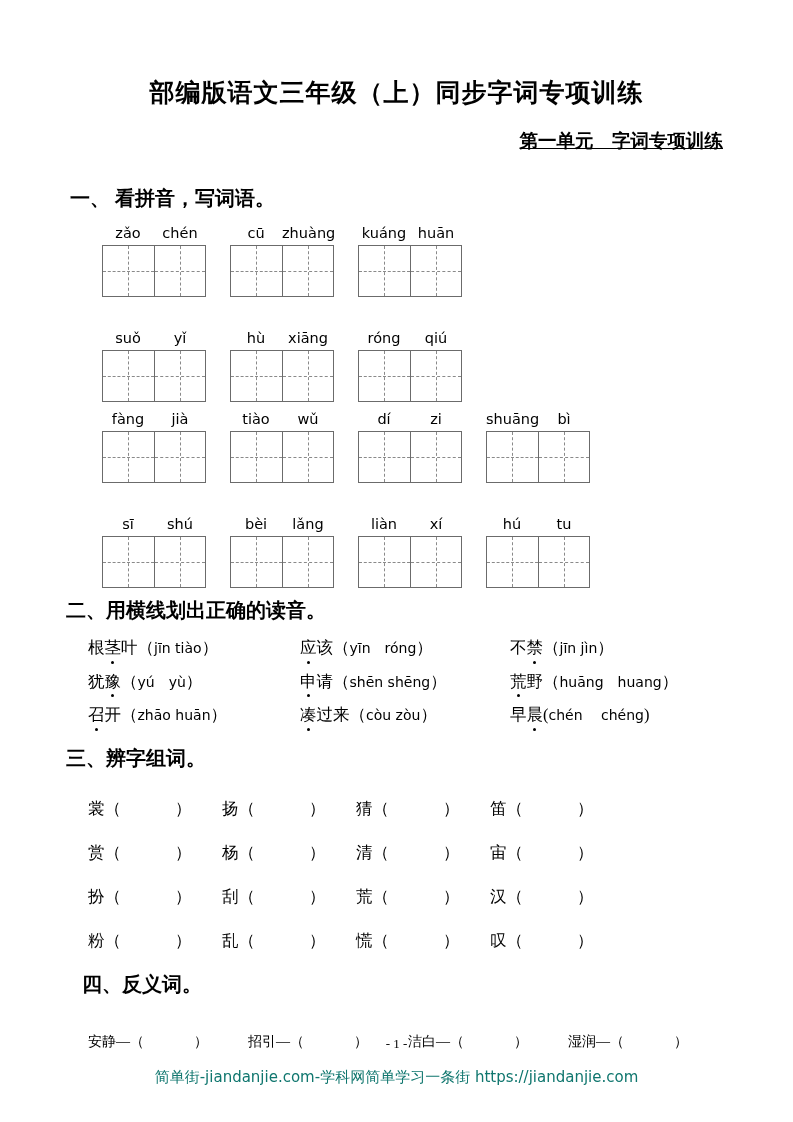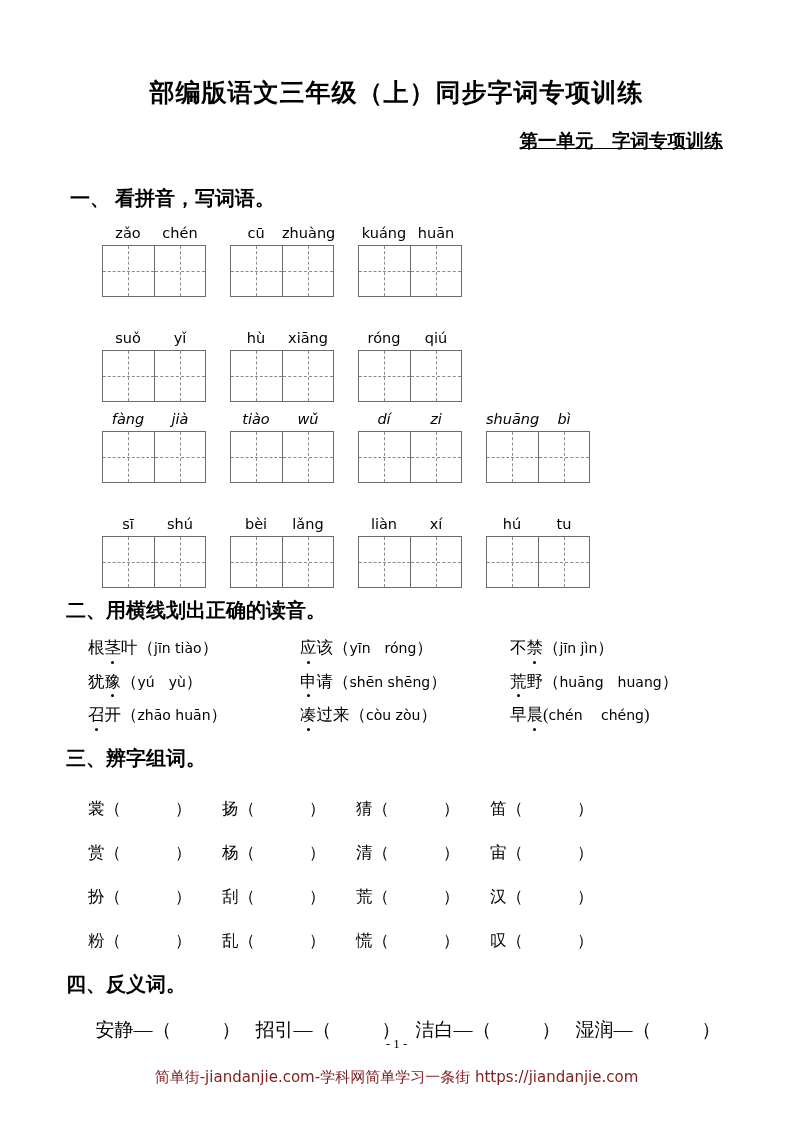--- a/index.html
+++ b/index.html
@@ -47,31 +47,31 @@
   
   .section-heading {
     font-size: 20px;
     font-weight: bold;
     margin: 0;
     line-height: 1.2;
   }
   #sec1-heading { padding-top: 26px; padding-left: 8px; }
   #sec2-heading { padding-top: 10px; padding-left: 4px; }
   #sec3-heading { padding-top: 20px; padding-left: 4px; }
-  #sec4-heading { padding-top: 20px; padding-left: 4px; }
+  #sec4-heading { padding-top: 20px; padding-left: 4px; margin-left: 16px; }
 
   
   .pinyin-block { padding-left: 40px; }
   .pinyin-row {
     display: flex;
     flex-direction: row;
     align-items: flex-end;
   }
   .pinyin-row.gap-big { margin-top: 30px; }
-  .pinyin-row.gap-small { margin-top: 6px; font-style: italic; }
+  .pinyin-row.gap-small { margin-top: 6px; }
   .pinyin-row.gap-first { margin-top: 12px; }
 
   .word-group {
     margin-right: 24px;
   }
   .pinyin-line {
     display: flex;
     flex-direction: row;
     height: 20px;
     align-items: flex-end;
@@ -182,23 +182,22 @@
   }
 
   
   .fanyi-block {
     padding-left: 26px;
     padding-top: 6px;
   }
   .fanyi-row {
     display: flex;
     flex-direction: row;
-    margin-top: 15px;
-    font-size: 19px;
-    text-align: center;
+    margin-top: 31px;
+    font-size: 14px;
   }
   .fanyi-item {
     width: 160px;
     white-space: nowrap;
   }
   .fanyi-item .gap {
     display: inline-block;
     width: 50px;
   }
 
@@ -211,21 +210,21 @@
     text-align: center;
     font-size: 13px;
   }
   .watermark {
     position: absolute;
     left: 0;
     right: 0;
     top: 1068px;
     text-align: center;
     font-size: 15px;
-    color: #7f1d1d;
+    color: #0f766e;
     font-family: "DejaVu Sans", "Liberation Sans", sans-serif;
   }
 </style>
 </head>
 <body>
 
 <div class="page">
 
   <h1 class="doc-title">部编版语文三年级（上）同步字词专项训练</h1>
   <h2 class="doc-subtitle">第一单元　字词专项训练</h2>

